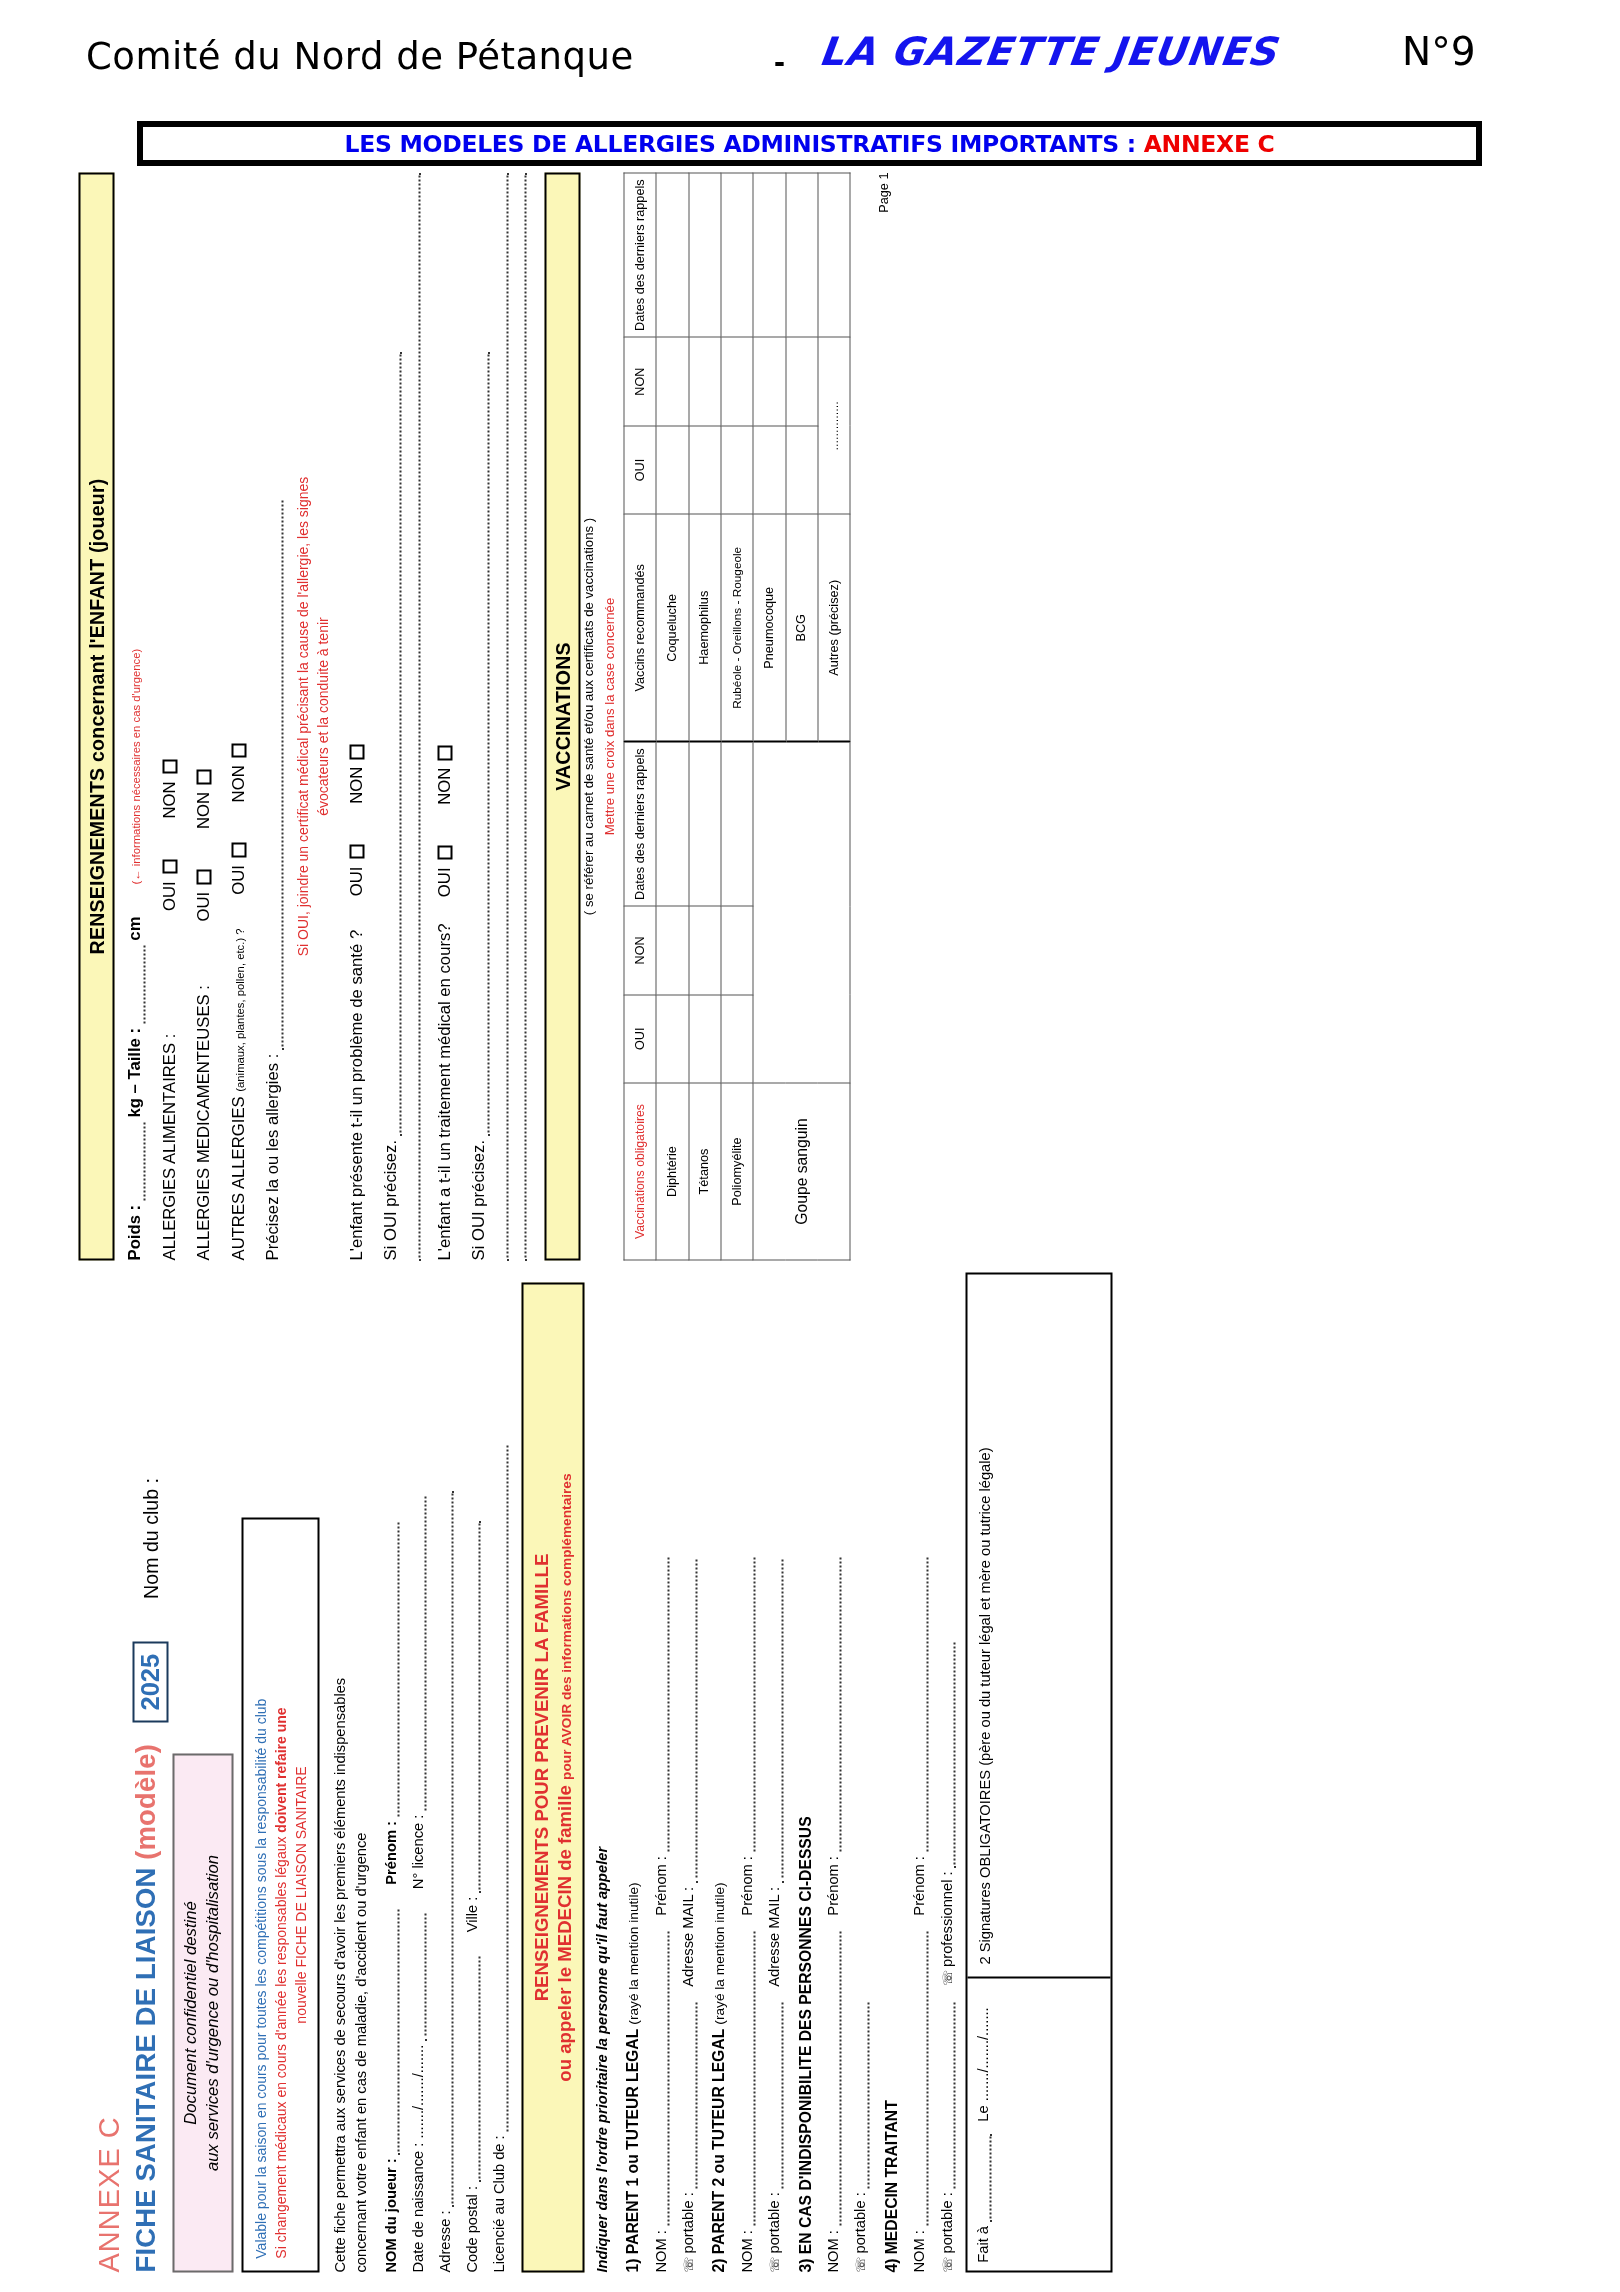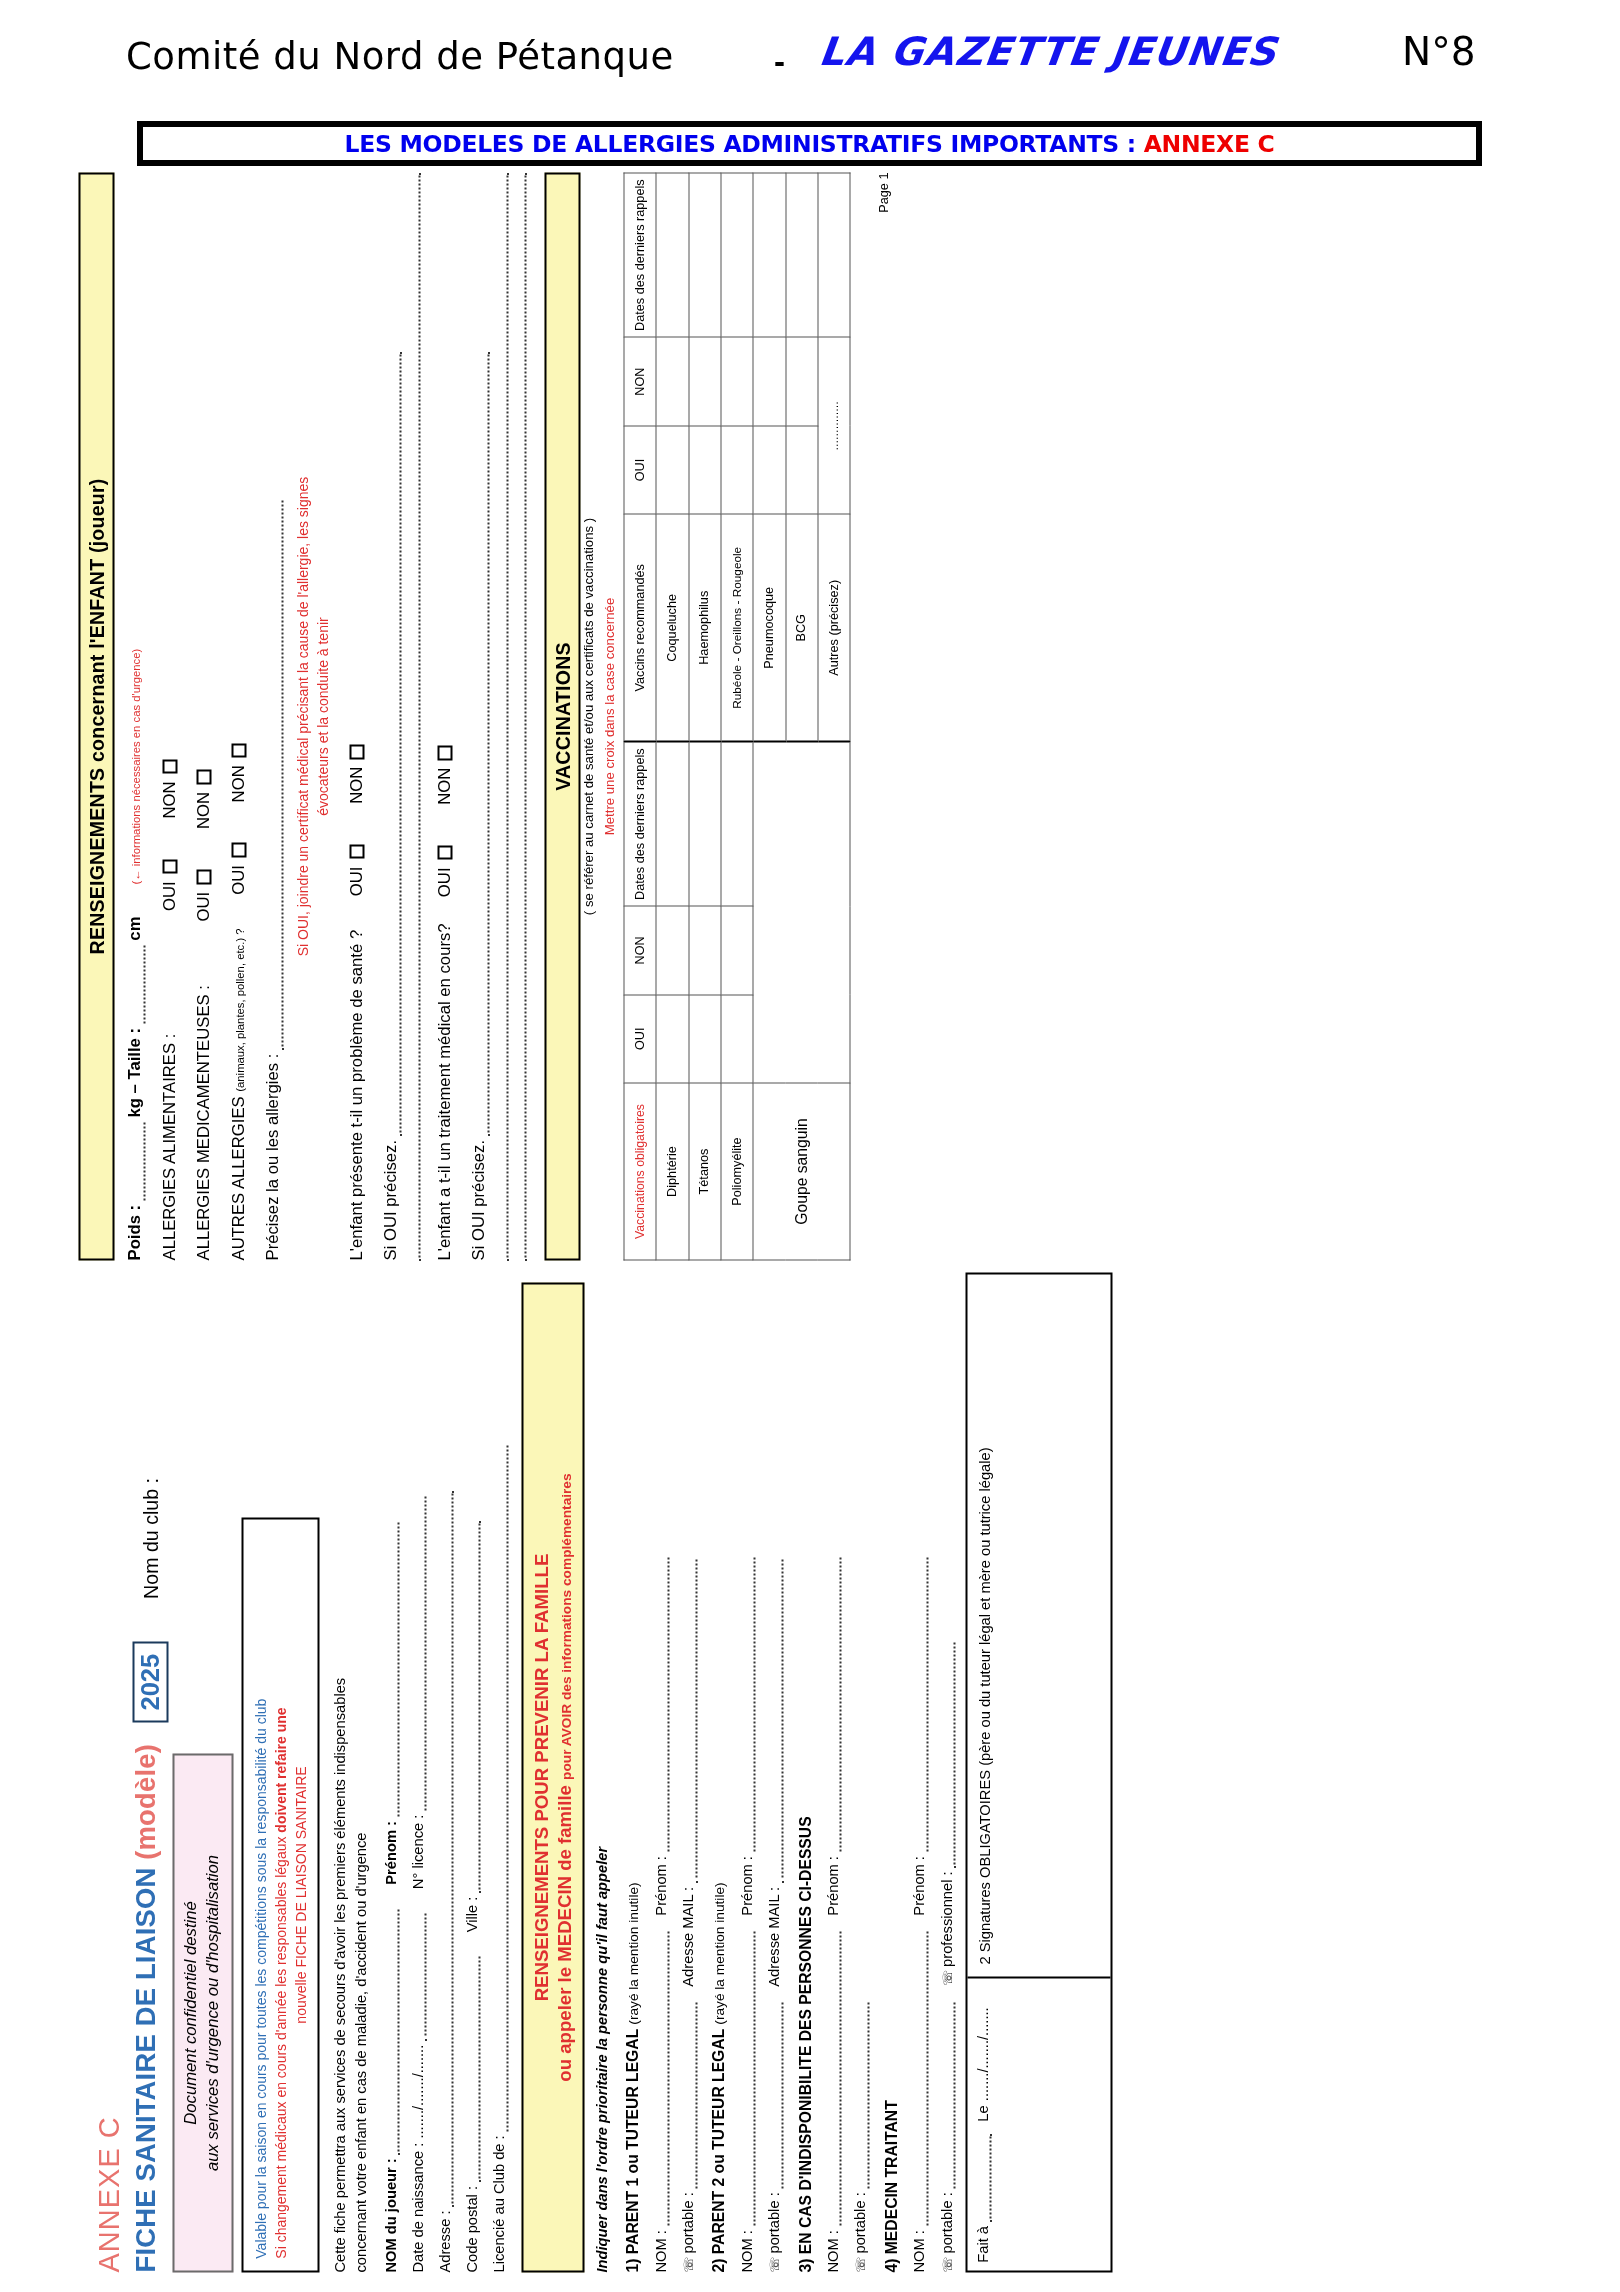--- a/index.html
+++ b/index.html
@@ -7,21 +7,21 @@
   body{
     width:1620px;height:2293px;position:relative;overflow:hidden;
     font-family:"Liberation Sans", sans-serif;color:#000;
   }
 
   
   #masthead{position:absolute;left:0;top:0;width:1620px;height:172px;}
   .mast-title{
     position:absolute;left:86px;top:35px;
     font-family:"DejaVu Sans", sans-serif;
-    font-size:37px;letter-spacing:0.5px;color:#000;white-space:nowrap;margin-left:40px;
+    font-size:37px;letter-spacing:0.5px;color:#000;white-space:nowrap;
   }
   .mast-dash{position:absolute;left:774px;top:43px;font-size:33px;font-weight:700;}
   .mast-gazette{
     position:absolute;left:823px;top:29px;
     font-family:"DejaVu Sans", sans-serif;
     font-size:39px;font-weight:700;font-style:italic;color:#1414ee;
     letter-spacing:1px;transform:skewX(-10deg);white-space:nowrap;
   }
   .mast-num{
     position:absolute;left:1402px;top:29px;
@@ -165,21 +165,21 @@
   .mettre{color:#e03030;font-size:13.2px;text-align:center;margin-top:3.9px;}
   .refer{font-size:13.2px;text-align:center;}
 </style>
 </head>
 <body>
 
 <div id="masthead">
   <div class="mast-title">Comité du Nord de Pétanque</div>
   <div class="mast-dash">-</div>
   <div class="mast-gazette">LA GAZETTE JEUNES</div>
-  <div class="mast-num">N°8</div>
+  <div class="mast-num">N°9</div>
 </div>
 
 <div id="banner">
   <div class="banner-text">
     <span>LES MODELES DE ALLERGIES ADMINISTRATIFS IMPORTANTS : </span><span class="red">ANNEXE C</span>
   </div>
 </div>
 
 <div id="sheet-wrap">
 <div id="sheet">

